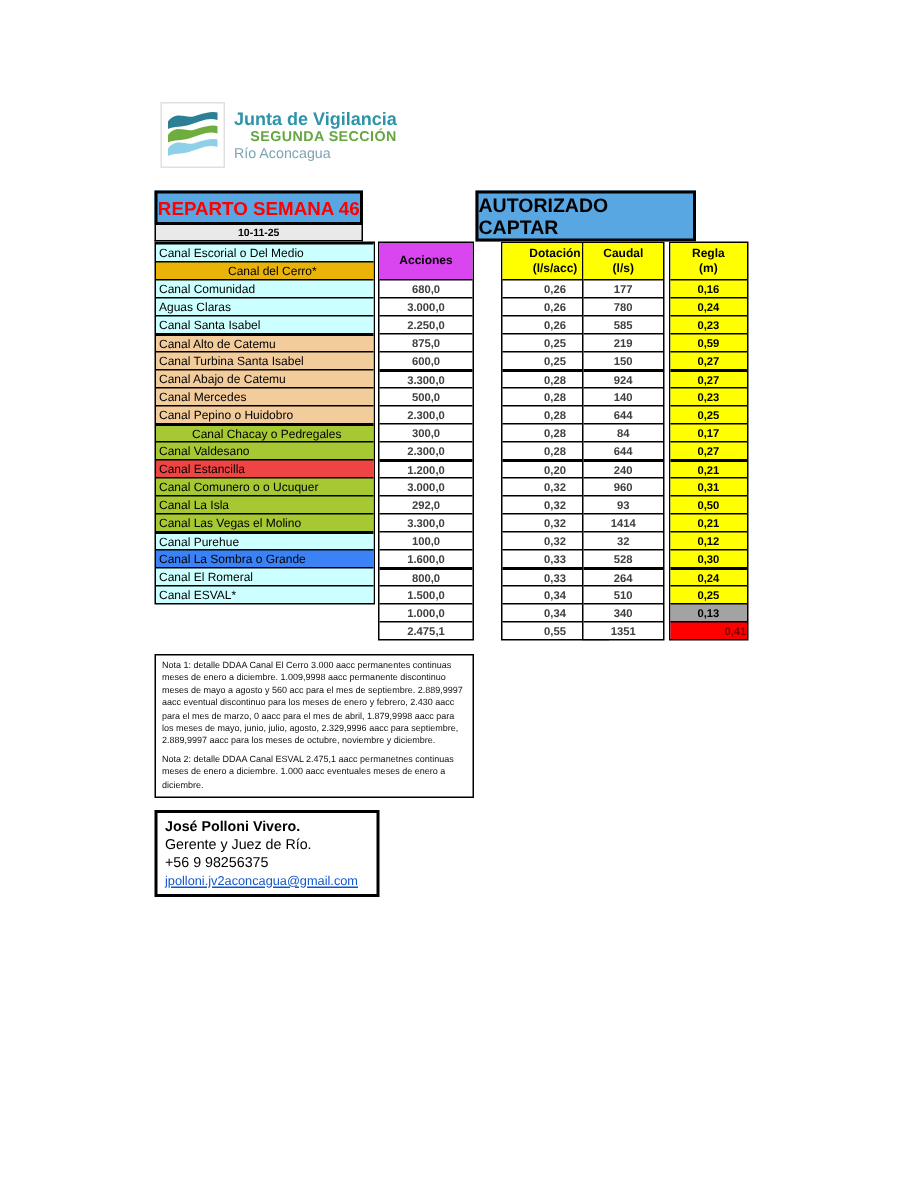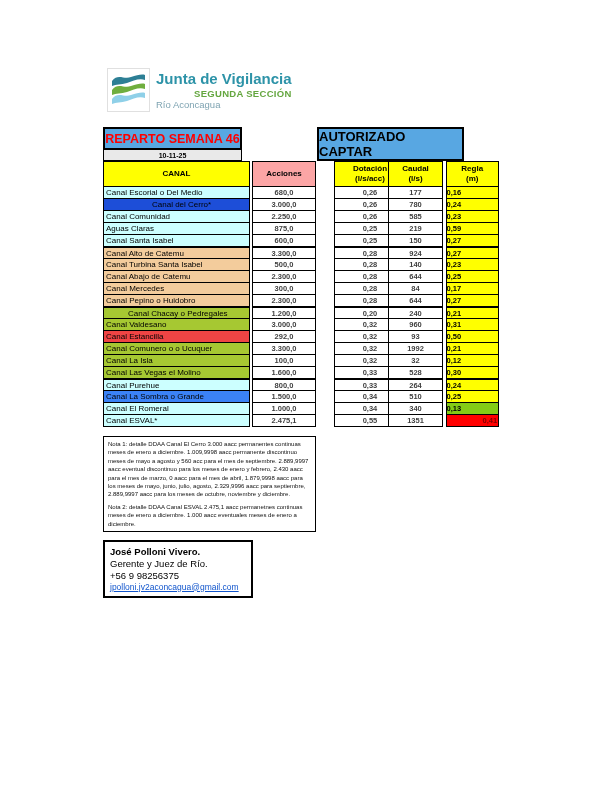--- a/index.html
+++ b/index.html
@@ -8,21 +8,21 @@
     font-family:"Liberation Sans", sans-serif;color:#000;
     -webkit-font-smoothing:antialiased;
   }
   .abs{position:absolute;box-sizing:border-box;}
 
   
   .logo-wrap{left:107px;top:68px;display:flex;align-items:center;}
   .logo-box{width:41px;height:42px;border:1px solid #e0e0e0;background:#fff;
     display:flex;align-items:center;justify-content:center;}
   .logo-text{margin-left:6px;line-height:1.18;}
-  .logo-l1{font-size:15px;font-weight:bold;color:#2D93A8;}
+  .logo-l1{font-size:12px;font-weight:bold;color:#2D93A8;}
   .logo-l2{font-size:9.5px;font-weight:bold;color:#64A63F;letter-spacing:.3px;text-align:right;}
   .logo-l3{font-size:9.5px;color:#7FA4B2;}
 
   
   .reparto-box{left:103px;top:127px;width:139px;height:23px;border:2px solid #000;
     display:flex;align-items:center;justify-content:center;
     font-size:12.5px;font-weight:bold;}
   .date-box{left:103px;top:150px;width:139px;height:11px;border:1px solid #000;border-top:none;
     display:flex;align-items:center;justify-content:center;
     font-size:7px;font-weight:bold;}
@@ -40,21 +40,21 @@
 
   .hcell{background:#FFFF00;font-weight:bold;font-size:8px;text-align:center;
     height:24px;display:flex;flex-direction:column;align-items:center;justify-content:center;
     line-height:1.25;box-sizing:border-box;}
   .cell{height:12px;line-height:12px;font-size:8px;border-top:1px solid #000;
     box-sizing:border-box;overflow:hidden;white-space:nowrap;}
   .cell.first{border-top:1.5px solid #000;}
   .cell.group-sep{border-top:2px solid #000;}
   .name-cell{padding-left:2px;text-align:left;}
   .num-cell{text-align:center;font-weight:bold;font-size:7.5px;color:#3F3F3F;}
-  .regla-cell{font-weight:bold;font-size:7.5px;color:#000;}
+  .regla-cell{text-align:center;font-weight:bold;font-size:7.5px;color:#000;}
 
   
   .notes-box{left:103px;top:436px;width:213px;border:1.5px solid #000;
     padding:3px 4px;font-size:6px;line-height:1.4;color:#111;}
   .notes-box p{margin:0 0 4px 0;}
   .notes-box p:last-child{margin-bottom:0;}
 
   
   .contact-box{left:103px;top:540px;width:150px;border:2px solid #000;
     padding:4px 5px;line-height:1.25;}
@@ -82,44 +82,43 @@
 
 <div class="abs reparto-box" id="reparto-box" style="background: rgb(88, 167, 226);">
   <span id="reparto-title" style="color: rgb(255, 0, 0);">REPARTO SEMANA 46</span>
 </div>
 <div class="abs date-box" id="date-box" style="background: rgb(233, 233, 233);">10-11-25</div>
 <div class="abs autorizado-box" id="autorizado-box" style="background: rgb(88, 167, 226);">
   <span>AUTORIZADO  CAPTAR</span>
 </div>
 
 <div class="abs colblock col-canal" id="colCanal">
-  <div class="hcell" style="background: rgb(255, 255, 0);">CANAL</div>
 <div class="cell name-cell first" style="background: rgb(204, 255, 255);">Canal Escorial o Del Medio</div>
-    <div class="cell name-cell" style="background: #1d4ed8; padding-left: 48px;">Canal del Cerro*</div>
+    <div class="cell name-cell" style="background: #eab308; padding-left: 48px;">Canal del Cerro*</div>
     <div class="cell name-cell" style="background: rgb(204, 255, 255);">Canal Comunidad</div>
     <div class="cell name-cell" style="background: rgb(204, 255, 255);">Aguas Claras</div>
     <div class="cell name-cell" style="background: rgb(204, 255, 255);">Canal Santa Isabel</div>
     <div class="cell name-cell group-sep" style="background: rgb(243, 204, 156);">Canal Alto de Catemu</div>
     <div class="cell name-cell" style="background: rgb(243, 204, 156);">Canal Turbina Santa Isabel</div>
     <div class="cell name-cell" style="background: rgb(243, 204, 156);">Canal Abajo de Catemu</div>
     <div class="cell name-cell" style="background: rgb(243, 204, 156);">Canal Mercedes</div>
     <div class="cell name-cell" style="background: rgb(243, 204, 156);">Canal Pepino o Huidobro</div>
     <div class="cell name-cell group-sep" style="background: rgb(166, 200, 50); padding-left: 24px;">Canal Chacay o Pedregales</div>
     <div class="cell name-cell" style="background: rgb(166, 200, 50);">Canal Valdesano</div>
     <div class="cell name-cell" style="background: #ef4444;">Canal Estancilla</div>
     <div class="cell name-cell" style="background: rgb(166, 200, 50);">Canal Comunero o o Ucuquer</div>
     <div class="cell name-cell" style="background: rgb(166, 200, 50);">Canal La Isla</div>
     <div class="cell name-cell" style="background: rgb(166, 200, 50);">Canal Las Vegas el Molino</div>
     <div class="cell name-cell group-sep" style="background: rgb(204, 255, 255);">Canal Purehue</div>
     <div class="cell name-cell" style="background: #3b82f6;">Canal La Sombra o Grande</div>
     <div class="cell name-cell" style="background: rgb(204, 255, 255);">Canal El Romeral</div>
     <div class="cell name-cell" style="background: rgb(204, 255, 255);">Canal ESVAL*</div>
   </div>
 <div class="abs colblock col-acc" id="colAcc">
-  <div class="hcell" style="background: #fca5a5;">Acciones</div>
+  <div class="hcell" style="background: #d946ef;">Acciones</div>
 <div class="cell num-cell first">680,0</div>
     <div class="cell num-cell">3.000,0</div>
     <div class="cell num-cell">2.250,0</div>
     <div class="cell num-cell">875,0</div>
     <div class="cell num-cell">600,0</div>
     <div class="cell num-cell group-sep">3.300,0</div>
     <div class="cell num-cell">500,0</div>
     <div class="cell num-cell">2.300,0</div>
     <div class="cell num-cell">300,0</div>
     <div class="cell num-cell">2.300,0</div>
@@ -171,21 +170,21 @@
     <div class="cell num-cell">219</div>
     <div class="cell num-cell">150</div>
     <div class="cell num-cell group-sep">924</div>
     <div class="cell num-cell">140</div>
     <div class="cell num-cell">644</div>
     <div class="cell num-cell">84</div>
     <div class="cell num-cell">644</div>
     <div class="cell num-cell group-sep">240</div>
     <div class="cell num-cell">960</div>
     <div class="cell num-cell">93</div>
-    <div class="cell num-cell">1992</div>
+    <div class="cell num-cell">1414</div>
     <div class="cell num-cell">32</div>
     <div class="cell num-cell">528</div>
     <div class="cell num-cell group-sep">264</div>
     <div class="cell num-cell">510</div>
     <div class="cell num-cell">340</div>
     <div class="cell num-cell">1351</div>
   </div>
 <div class="abs colblock col-reg" id="colReg">
   <div class="hcell" style="background: rgb(255, 255, 0);">
     <span>Regla</span>
@@ -202,21 +201,21 @@
     <div class="cell regla-cell" style="background: rgb(255, 255, 0);">0,17</div>
     <div class="cell regla-cell" style="background: rgb(255, 255, 0);">0,27</div>
     <div class="cell regla-cell group-sep" style="background: rgb(255, 255, 0);">0,21</div>
     <div class="cell regla-cell" style="background: rgb(255, 255, 0);">0,31</div>
     <div class="cell regla-cell" style="background: rgb(255, 255, 0);">0,50</div>
     <div class="cell regla-cell" style="background: rgb(255, 255, 0);">0,21</div>
     <div class="cell regla-cell" style="background: rgb(255, 255, 0);">0,12</div>
     <div class="cell regla-cell" style="background: rgb(255, 255, 0);">0,30</div>
     <div class="cell regla-cell group-sep" style="background: rgb(255, 255, 0);">0,24</div>
     <div class="cell regla-cell" style="background: rgb(255, 255, 0);">0,25</div>
-    <div class="cell regla-cell" style="background: #84cc16;">0,13</div>
+    <div class="cell regla-cell" style="background: #a3a3a3;">0,13</div>
     <div class="cell regla-cell" style="background: rgb(255, 0, 0); color: rgb(127, 0, 0); padding-left: 36px;">0,41</div>
   </div>
 
 <div class="abs notes-box">
   <p>Nota 1: detalle DDAA Canal El Cerro 3.000 aacc permanentes continuas meses de enero a diciembre. 1.009,9998 aacc permanente discontinuo meses de mayo a agosto y 560 acc para el mes de septiembre. 2.889,9997 aacc eventual discontinuo para los meses de enero y febrero, 2.430 aacc para el mes de marzo, 0 aacc para el mes de abril, 1.879,9998 aacc para los meses de mayo, junio, julio, agosto, 2.329,9996 aacc para septiembre, 2.889,9997 aacc para los meses de octubre, noviembre y diciembre.</p>
   <p>Nota 2: detalle DDAA Canal ESVAL 2.475,1 aacc permanetnes continuas meses de enero a diciembre. 1.000 aacc eventuales meses de enero a diciembre.</p>
 </div>
 
 <div class="abs contact-box">
   <div class="contact-name">José Polloni Vivero.</div>

